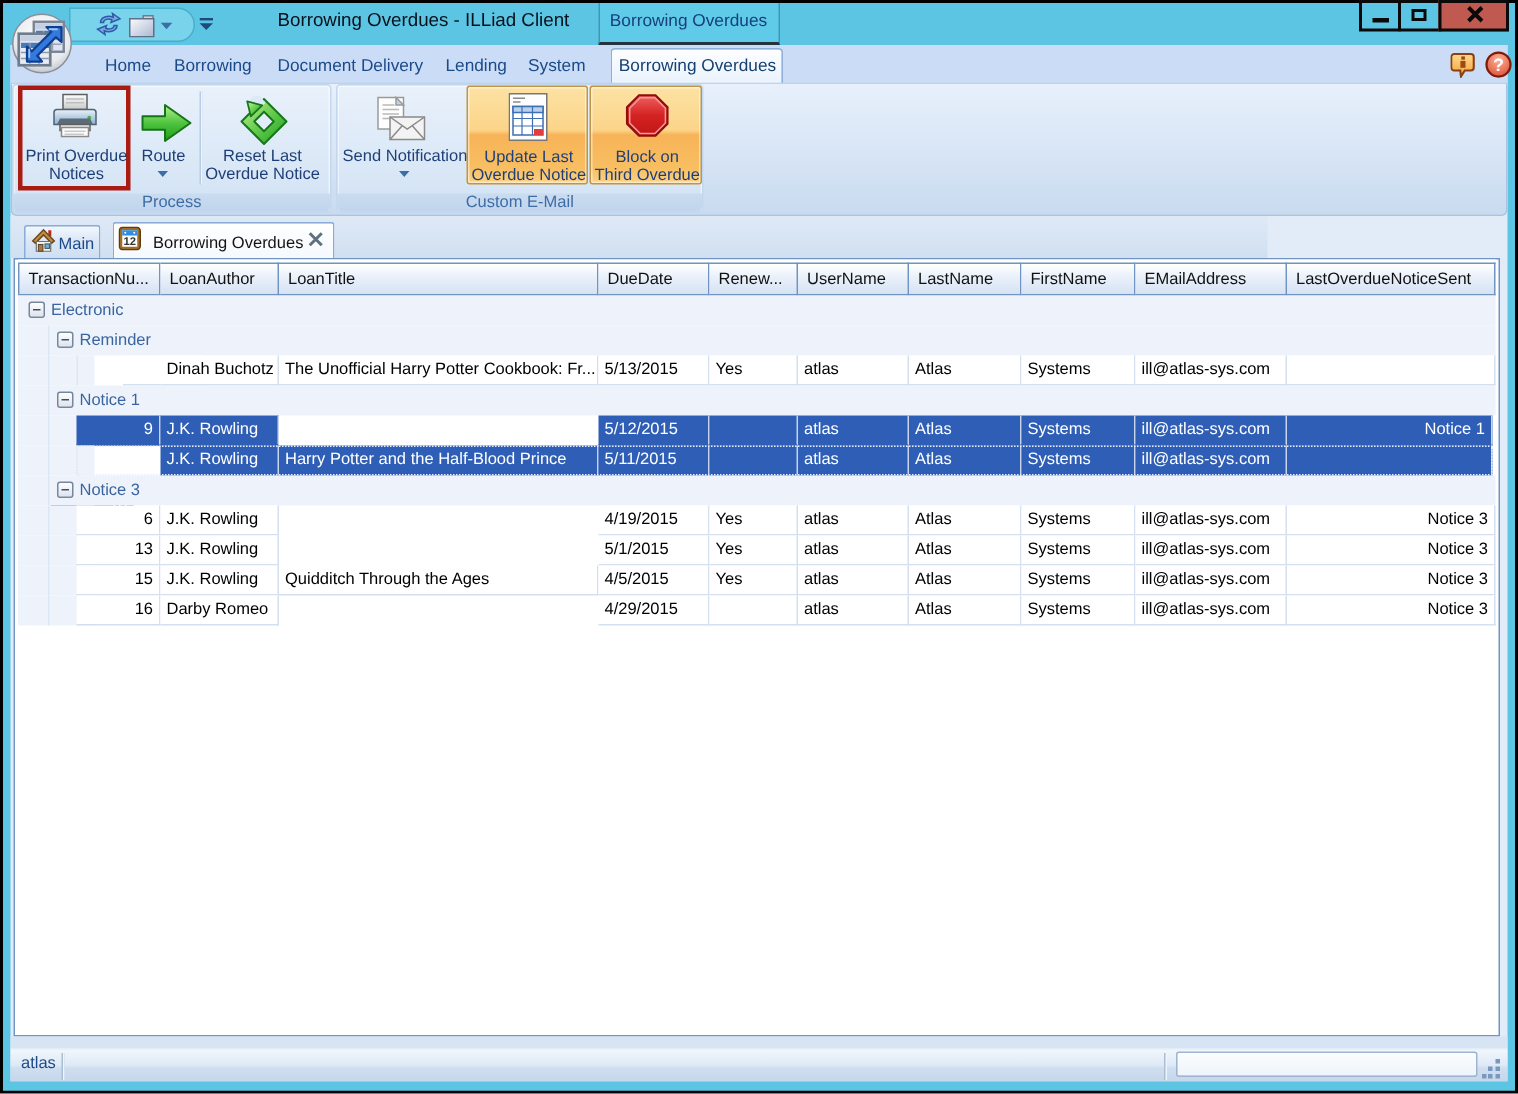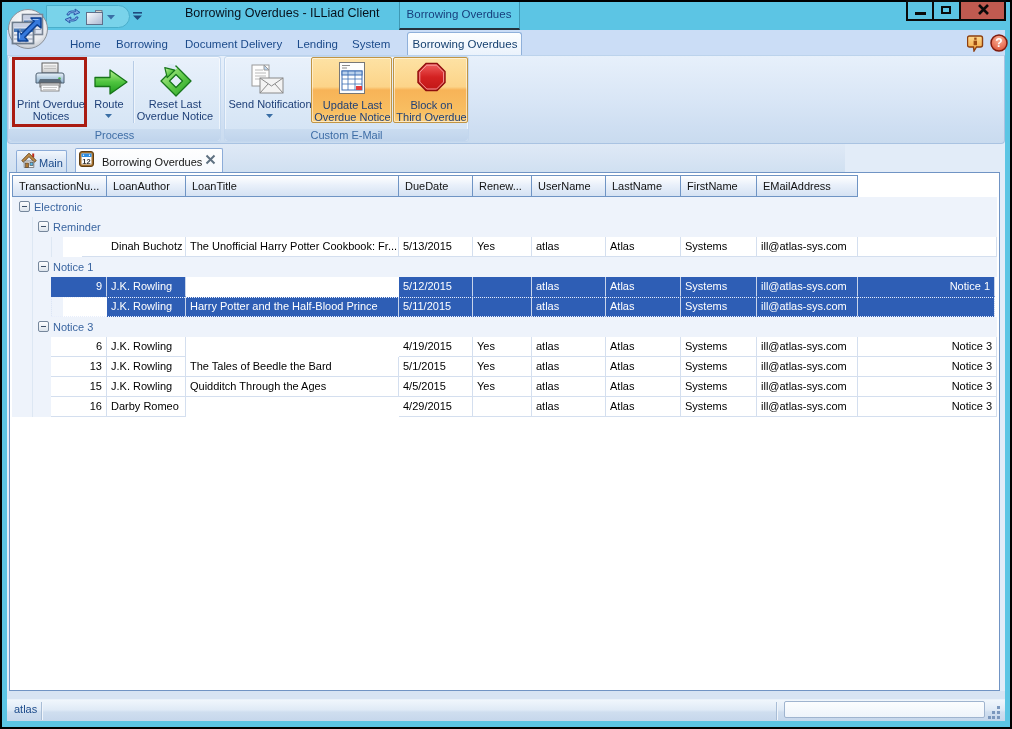--- a/index.html
+++ b/index.html
@@ -311,20 +311,21 @@
 
       <div class="abs hcell" style="left:0px;width:95px;border-left:1px solid #6f94c4;">TransactionNu...</div>
       <div class="abs hcell" style="left:95px;width:79px;">LoanAuthor</div>
       <div class="abs hcell" style="left:174px;width:213px;">LoanTitle</div>
       <div class="abs hcell" style="left:387px;width:74px;">DueDate</div>
       <div class="abs hcell" style="left:461px;width:59px;">Renew...</div>
       <div class="abs hcell" style="left:520px;width:74px;">UserName</div>
       <div class="abs hcell" style="left:594px;width:75px;">LastName</div>
       <div class="abs hcell" style="left:669px;width:76px;">FirstName</div>
       <div class="abs hcell" style="left:745px;width:101px;">EMailAddress</div>
+      <div class="abs hcell" style="left:846px;width:139px;">LastOverdueNoticeSent</div>
       <div id="rows" class="abs" style="left:0;top:24px;width:985px;">
           <div class="abs grow" style="top: 0px;">
             <div class="minus" style="left:7px;top:4px;"></div>
             <div class="txt" style="left:22px;top:0px;">Electronic</div>
           </div>
           <div class="abs grow" style="top: 20px;">
             <div class="minus" style="left:26px;top:4px;"></div>
             <div class="txt" style="left:41px;top:0px;">Reminder</div>
             <div style="position:absolute;left:20px;top:0;width:1px;height:20px;background:#dde7f3"></div>
           </div>
@@ -396,21 +397,20 @@
             <div class="dcell" style="left:669px;width:76px;">Systems</div>
             <div class="dcell" style="left:745px;width:101px;">ill@atlas-sys.com</div>
             <div class="dcell num" style="left:846px;width:139px;">Notice 3</div>
           </div>
           <div class="abs drow" style="top: 160px; left: 0px; width: 985px;">
             <div class="indent"></div>
             <div class="iline" style="left:20px"></div>
             <div class="iline" style="left:39px"></div>
             <div class="dcell num" style="left:39px;width:56px;">13</div>
             <div class="dcell" style="left:95px;width:79px;">J.K. Rowling</div>
-            <div class="dcell" style="left:174px;width:213px;">The Tales of Beedle the Bard</div>
             <div class="dcell" style="left:387px;width:74px;">5/1/2015</div>
             <div class="dcell" style="left:461px;width:59px;">Yes</div>
             <div class="dcell" style="left:520px;width:74px;">atlas</div>
             <div class="dcell" style="left:594px;width:75px;">Atlas</div>
             <div class="dcell" style="left:669px;width:76px;">Systems</div>
             <div class="dcell" style="left:745px;width:101px;">ill@atlas-sys.com</div>
             <div class="dcell num" style="left:846px;width:139px;">Notice 3</div>
           </div>
           <div class="abs drow" style="top: 180px; left: 0px; width: 985px;">
             <div class="indent"></div>

